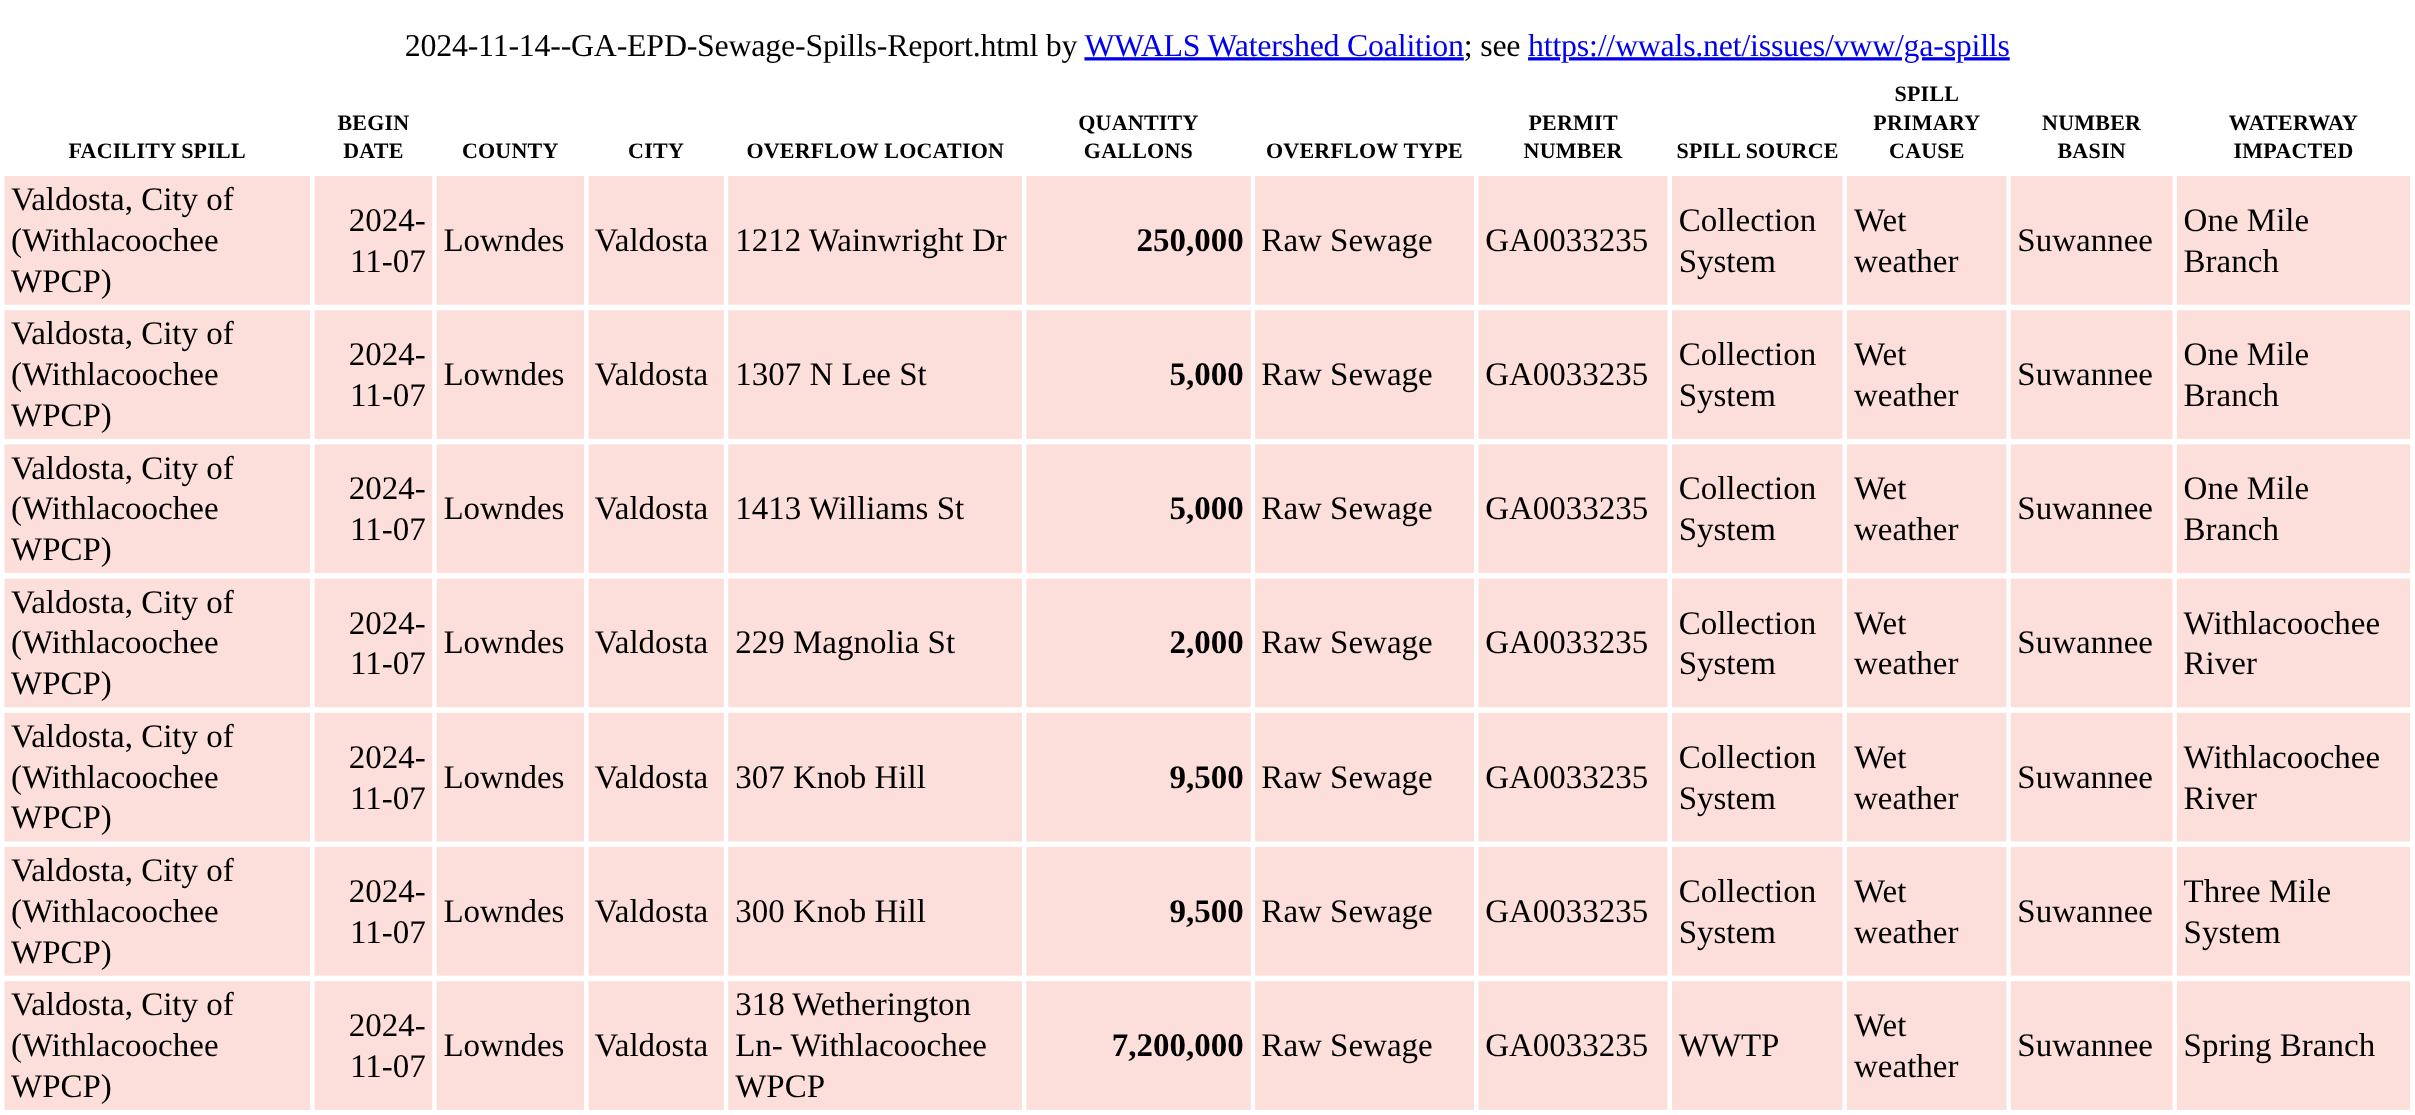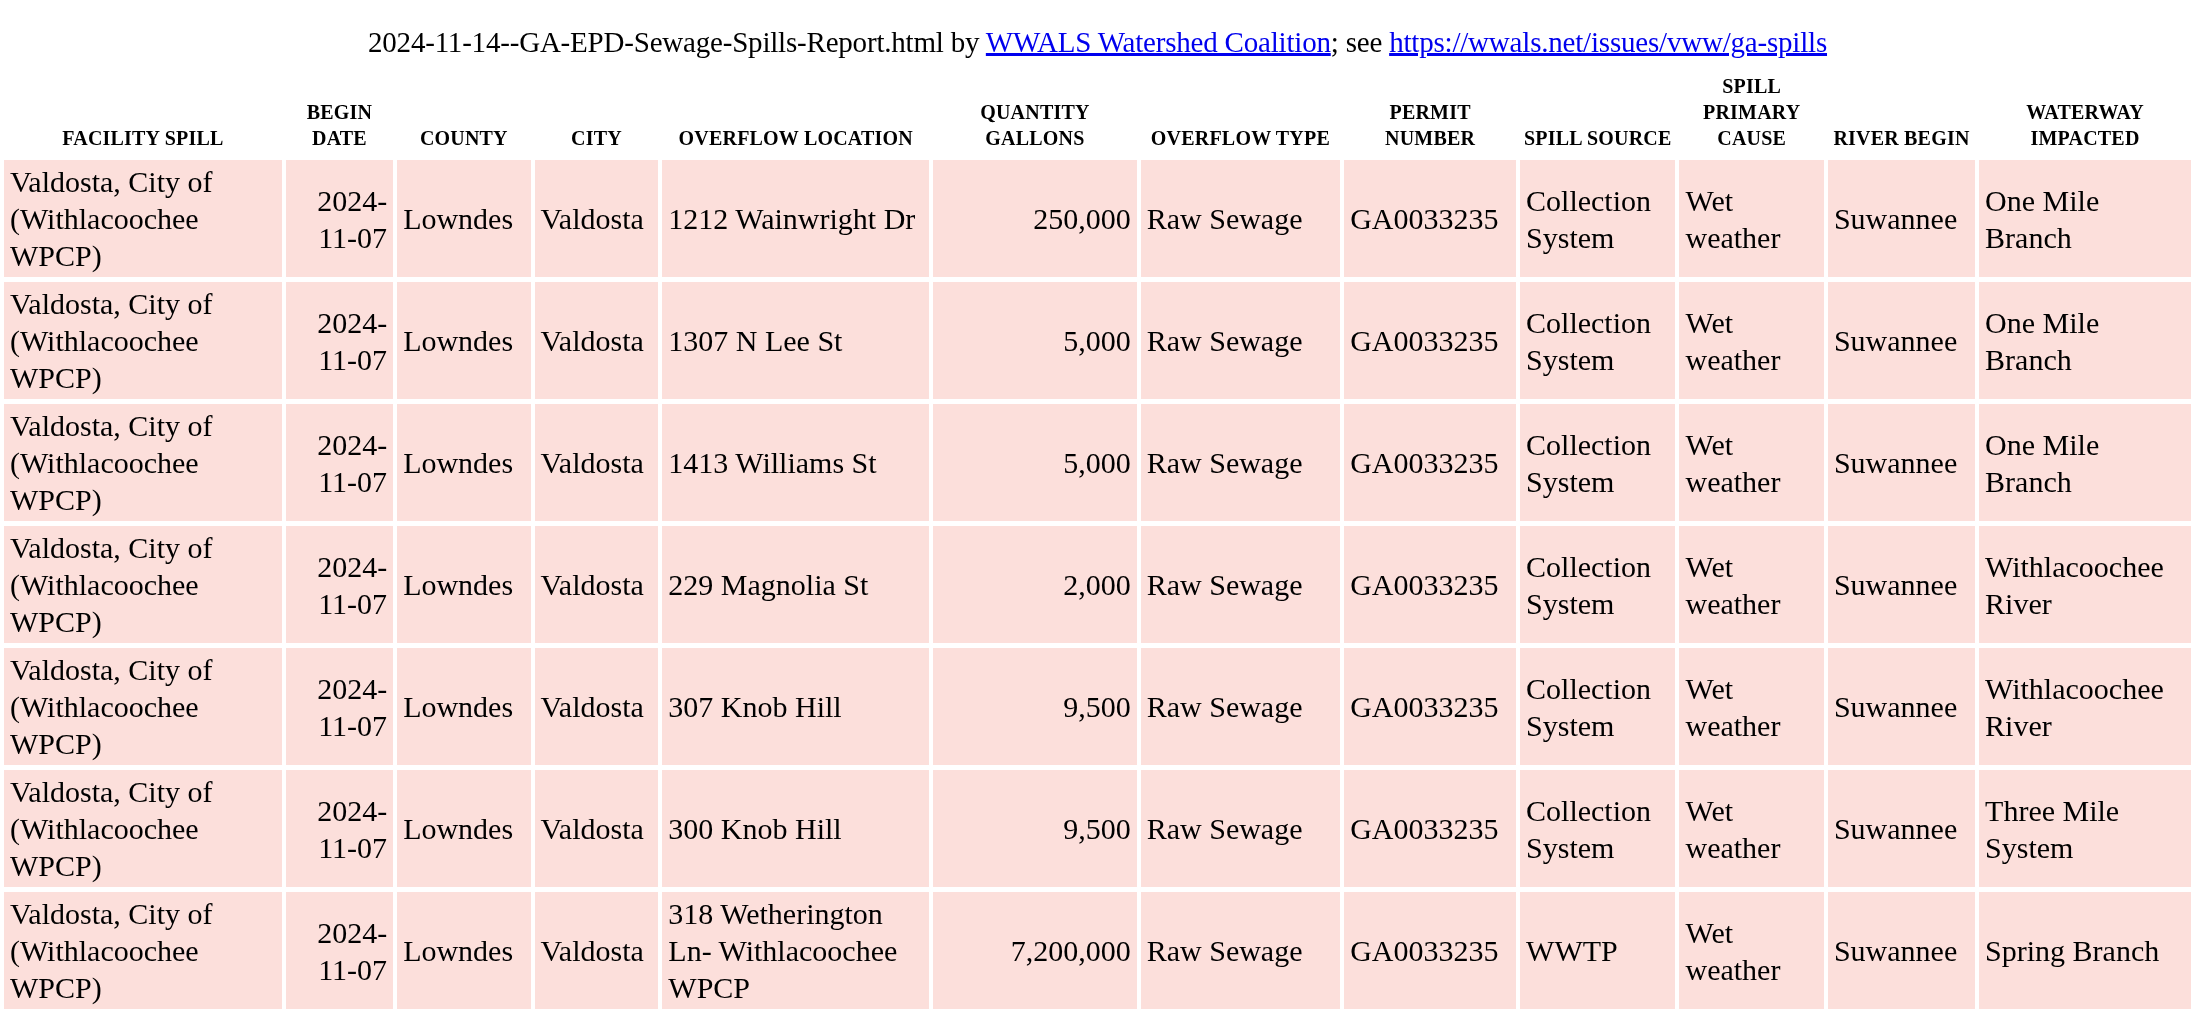--- a/index.html
+++ b/index.html
@@ -61,21 +61,21 @@
     vertical-align: middle;
     padding: 3px 6px;
     height: 82px;
     box-sizing: border-box;
     word-wrap: break-word;
     overflow-wrap: break-word;
   }
 
   td.qty {
     text-align: right;
-    font-weight: normal;
+    font-weight: bold;
     padding-right: 10px;
   }
 
   
   col.c-facility { width: 202px; }
   col.c-begin    { width: 78px;  }
   col.c-county   { width: 97px;  }
   col.c-city     { width: 90px;  }
   col.c-location { width: 194px; }
   col.c-qty      { width: 148px; }
@@ -114,21 +114,21 @@
       <th>FACILITY SPILL</th>
       <th class="h-begin">BEGIN DATE</th>
       <th>COUNTY</th>
       <th>CITY</th>
       <th>OVERFLOW LOCATION</th>
       <th>QUANTITY GALLONS</th>
       <th>OVERFLOW TYPE</th>
       <th>PERMIT NUMBER</th>
       <th>SPILL SOURCE</th>
       <th>SPILL PRIMARY CAUSE</th>
-      <th>RIVER BEGIN</th>
+      <th>NUMBER BASIN</th>
       <th>WATERWAY IMPACTED</th>
     </tr>
   </thead>
   <tbody>
     <tr>
       <td>Valdosta, City of (Withlacoochee WPCP)</td>
       <td class="c-begin-cell">2024-11-07</td>
       <td class="c-county-cell">Lowndes</td>
       <td class="c-city-cell">Valdosta</td>
       <td>1212 Wainwright Dr</td>

